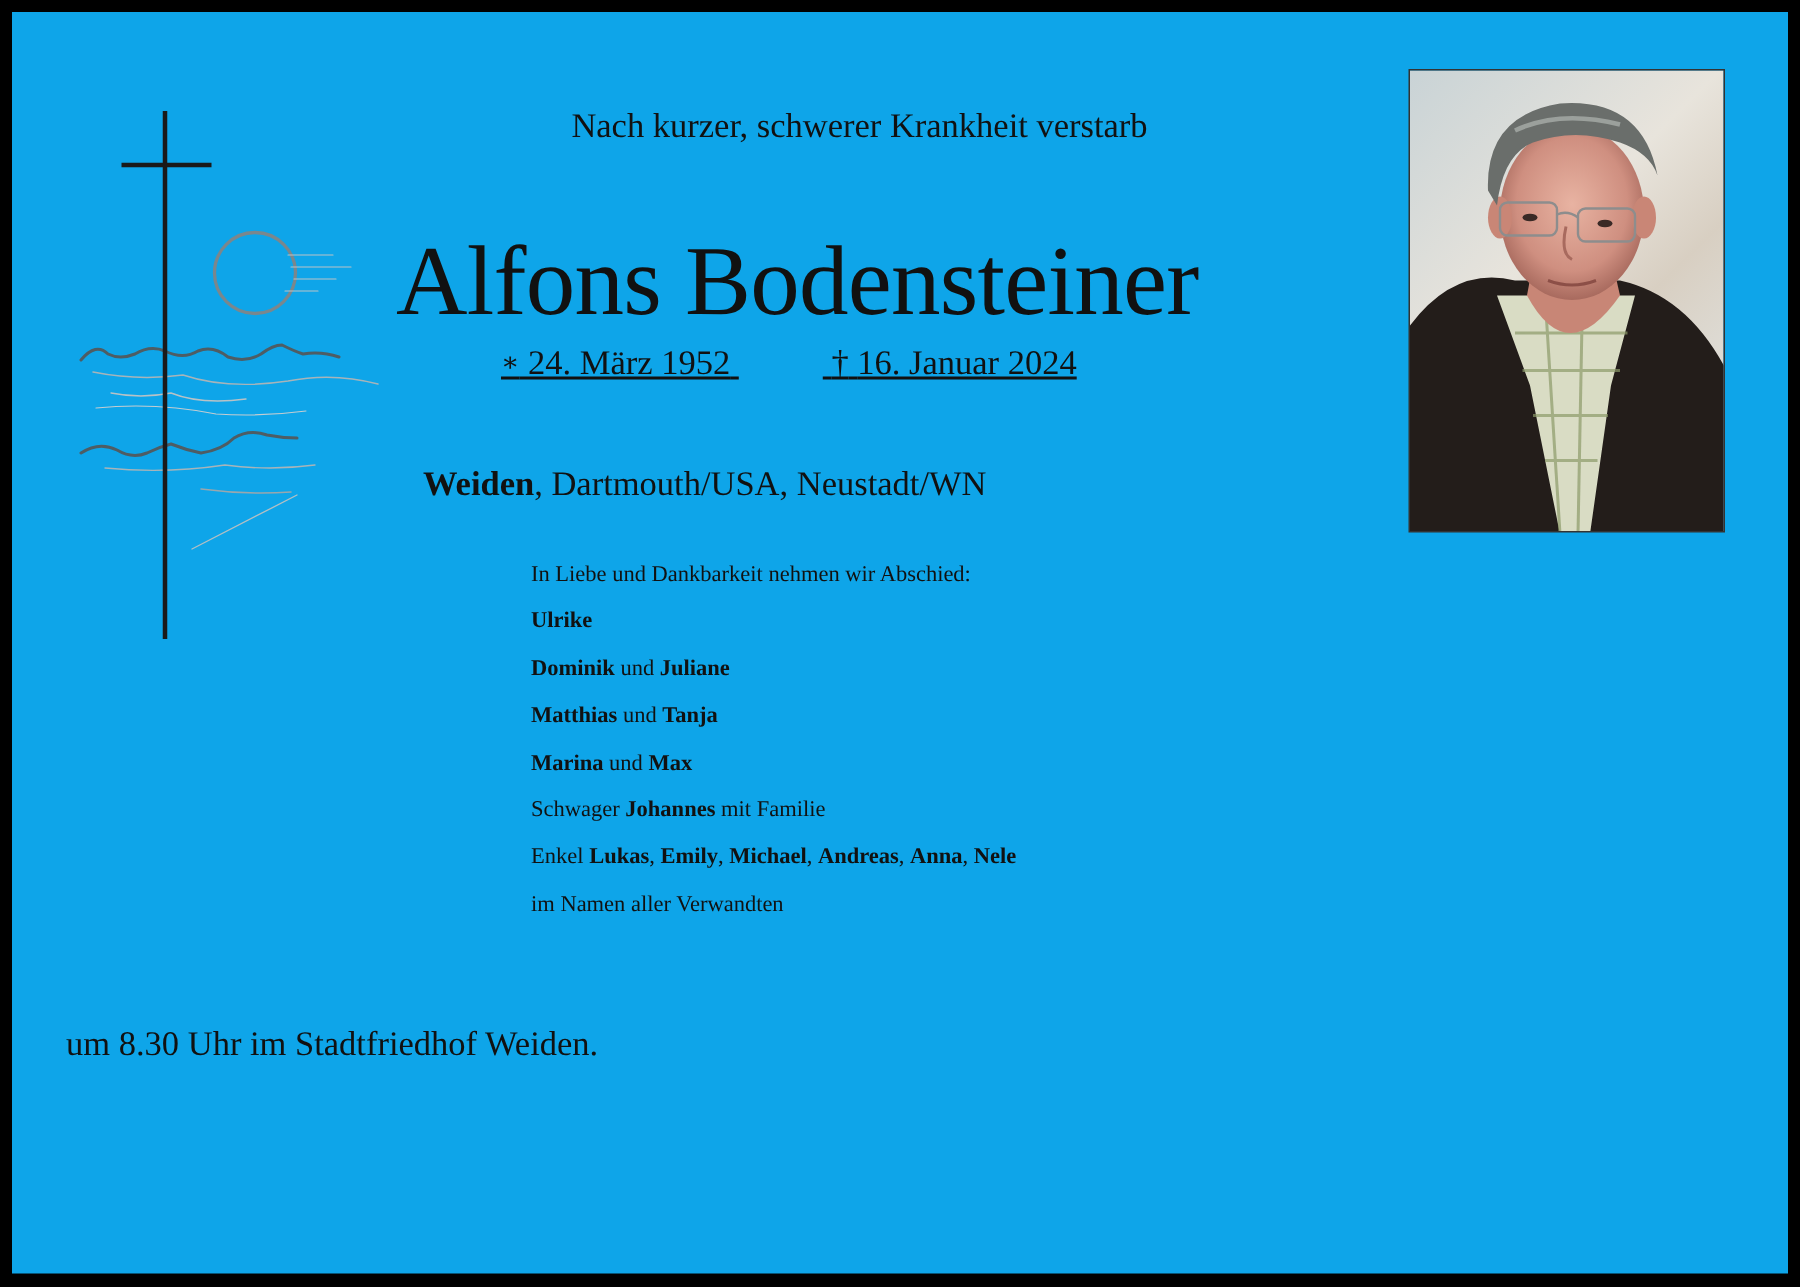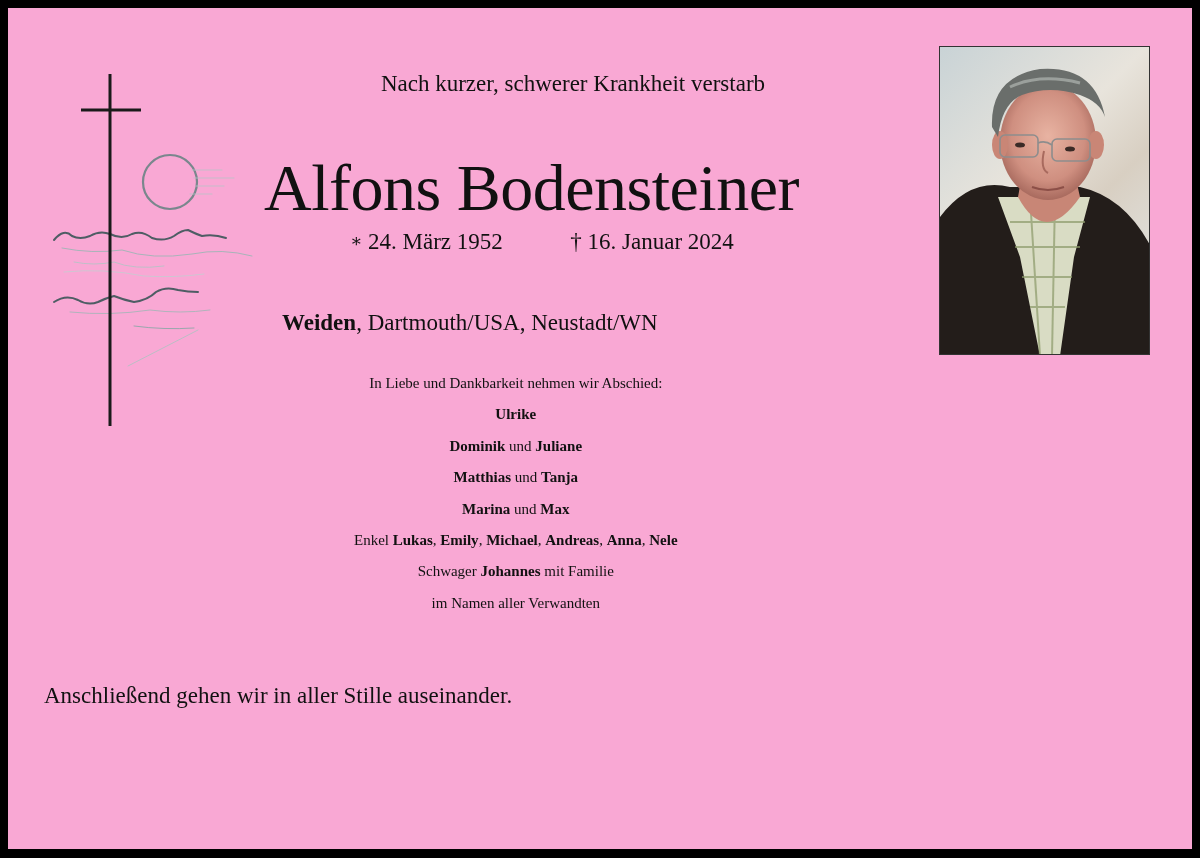--- a/index.html
+++ b/index.html
@@ -1,27 +1,27 @@
 <!DOCTYPE html>
 <html><head>
 <meta charset="utf-8">
 <style>
   * { margin: 0; padding: 0; box-sizing: border-box; }
   html, body { width: 1200px; height: 858px; background: #000; overflow: hidden; }
   .frame {
     position: absolute; left: 8px; top: 8px; width: 1184px; height: 841px;
-    background: #f9a8d4;
+    background: #0ea5e9;
     font-family: "Liberation Serif", "DejaVu Serif", serif;
     color: #111;
   }
-  .abs { position: absolute; white-space: nowrap; text-align: center; }
+  .abs { position: absolute; white-space: nowrap; }
   .intro { left: 0; width: 1130px; top: 63px; font-size: 23px; text-align: center; padding-left: 0; }
   .intro span { position: relative; left: 0; }
   .name { top: 142px; left: 256px; font-size: 66px; letter-spacing: -0.5px; }
-  .dates { top: 221px; left: 342px; font-size: 23px; }
+  .dates { top: 221px; left: 326px; font-size: 23px; text-decoration: underline; }
   .dates .gap { display: inline-block; width: 56px; }
   .cities { top: 302px; left: 274px; font-size: 23px; }
   .family { top: 360px; left: 346px; font-size: 15px; line-height: 31.4px; }
   .family b { font-weight: bold; margin-top: 39px; }
   .footer { top: 673px; left: 36px; font-size: 23px; line-height: 29.5px; }
   .footer .last { margin-top: 6px; display: block; }
   .photo {
     position: absolute; left: 931px; top: 38px; width: 211px; height: 309px;
     border: 1px solid #333; overflow: hidden;
     background: linear-gradient(135deg, #c9d3d6 0%, #e8e4dc 40%, #d8cfc2 60%, #e6ecee 100%);
@@ -69,27 +69,27 @@
   <div class="abs cities">
     <b>Weiden</b><span>, Dartmouth/USA, Neustadt/WN</span>
   </div>
 
   <div class="abs family">
     <div>In Liebe und Dankbarkeit nehmen wir Abschied:</div>
     <div><b>Ulrike</b></div>
     <div><b>Dominik</b><span> und </span><b>Juliane</b></div>
     <div><b>Matthias</b><span> und </span><b>Tanja</b></div>
     <div><b>Marina</b><span> und </span><b>Max</b></div>
+    <div><span>Schwager </span><b>Johannes</b><span> mit Familie</span></div>
     <div><span>Enkel </span><b>Lukas</b><span>, </span><b>Emily</b><span>, </span><b>Michael</b><span>, </span><b>Andreas</b><span>, </span><b>Anna</b><span>, </span><b>Nele</b></div>
-    <div><span>Schwager </span><b>Johannes</b><span> mit Familie</span></div>
     <div>im Namen aller Verwandten</div>
   </div>
 
   <div class="abs footer">
-    <div>Anschließend gehen wir in aller Stille auseinander.</div>
+    <div>um 8.30 Uhr im Stadtfriedhof Weiden.</div>
   </div>
 
   <div class="photo" title="Portrait photo of Alfons Bodensteiner">
     <svg width="211" height="309" viewBox="0 0 211 309">
       <defs>
         <radialGradient id="face" cx="50%" cy="45%" r="55%">
           <stop offset="0%" stop-color="#e8b3a2"></stop>
           <stop offset="70%" stop-color="#cf8f80"></stop>
           <stop offset="100%" stop-color="#a86a5e"></stop>
         </radialGradient>

